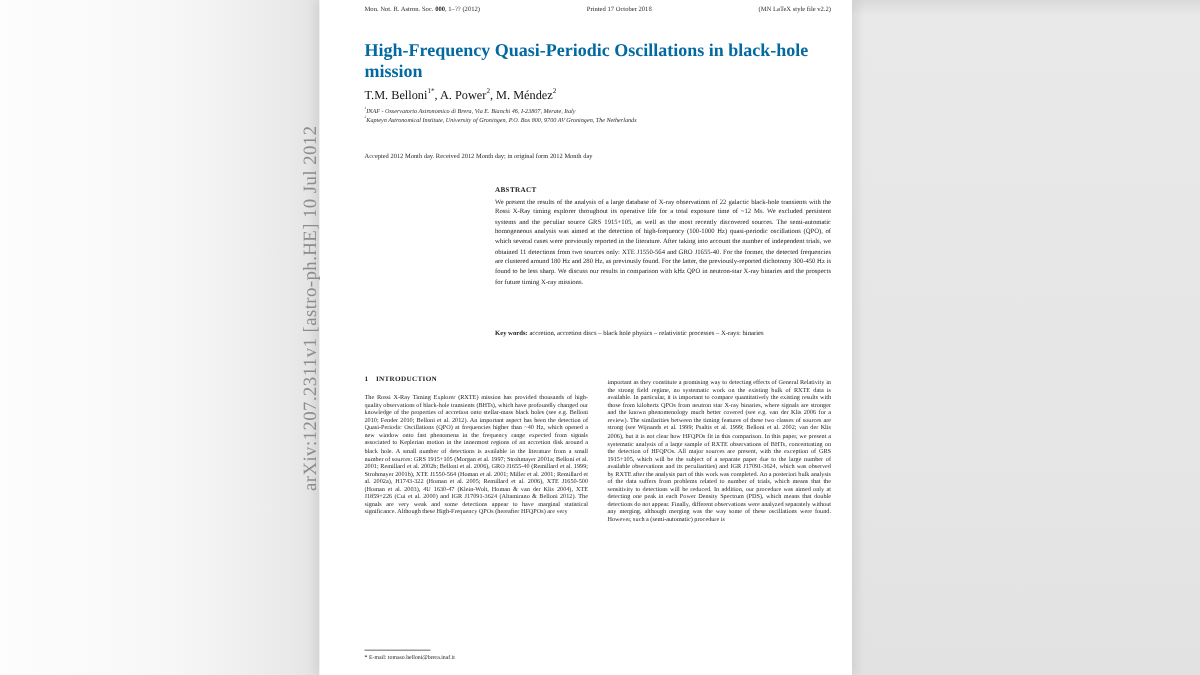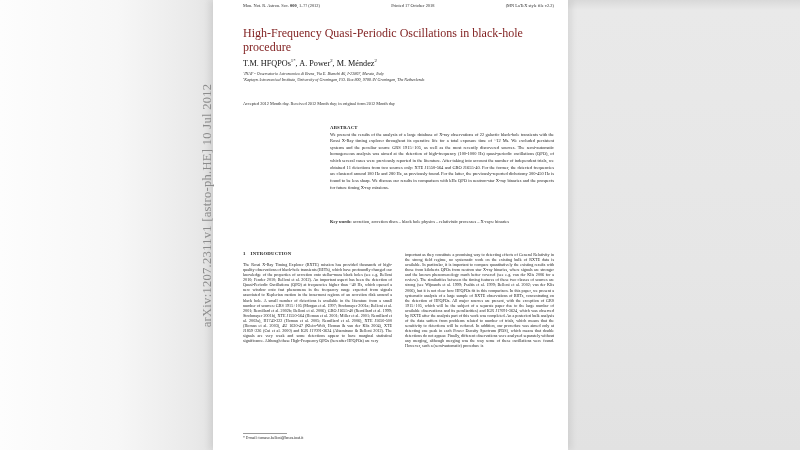--- a/index.html
+++ b/index.html
@@ -34,21 +34,21 @@
     z-index: 5;
   }
   .journal-header {
     position: absolute; left: 30px; top: 3px; width: 311px;
     display: flex; justify-content: space-between;
     font-size: 4.4px; color: #2a2a2a; white-space: nowrap;
   }
   .journal-header .vol { font-weight: bold; }
   .paper-title {
     position: absolute; left: 30px; top: 26px; width: 320px;
-    font-size: 12px; font-weight: normal; line-height: 1.18; color: #7f1d1d;
+    font-size: 12px; font-weight: bold; line-height: 1.18; color: #0369a1;
   }
   .paper-title span { display: block; }
   .author-list {
     position: absolute; left: 30px; top: 59px; width: 311px;
     font-size: 8.2px; color: #111; white-space: nowrap;
   }
   sup { font-size: 58%; vertical-align: super; line-height: 0; }
   .affiliations {
     position: absolute; left: 30px; top: 71px; width: 311px;
     font-size: 4.1px; font-style: italic; line-height: 1.45; color: #2a2a2a;
@@ -103,25 +103,25 @@
 <div class="page">
 
   <div class="journal-header">
     <span><span>Mon. Not. R. Astron. Soc.</span>&nbsp;<span class="vol">000</span><span>, 1–?? (2012)</span></span>
     <span>Printed 17 October 2018</span>
     <span>(MN LaTeX style file v2.2)</span>
   </div>
 
   <h1 class="paper-title">
     <span>High-Frequency Quasi-Periodic Oscillations in black-hole</span>
-    <span>procedure</span>
+    <span>mission</span>
   </h1>
 
   <div class="author-list">
-    <span><span>T.M. HFQPOs</span><sup>1*</sup><span>, </span></span><span><span>A. Power</span><sup>2</sup><span>, </span></span><span><span>M. Méndez</span><sup>2</sup></span>
+    <span><span>T.M. Belloni</span><sup>1*</sup><span>, </span></span><span><span>A. Power</span><sup>2</sup><span>, </span></span><span><span>M. Méndez</span><sup>2</sup></span>
   </div>
 
   <div class="affiliations">
     <span class="aff"><sup>1</sup><span>INAF - Osservatorio Astronomico di Brera, Via E. Bianchi 46, I-23807, Merate, Italy</span></span>
     <span class="aff"><sup>2</sup><span>Kapteyn Astronomical Institute, University of Groningen, P.O. Box 800, 9700 AV Groningen, The Netherlands</span></span>
   </div>
 
   <div class="dates-line">Accepted 2012 Month day. Received 2012 Month day; in original form 2012 Month day</div>
 
   <div class="abstract-block">

